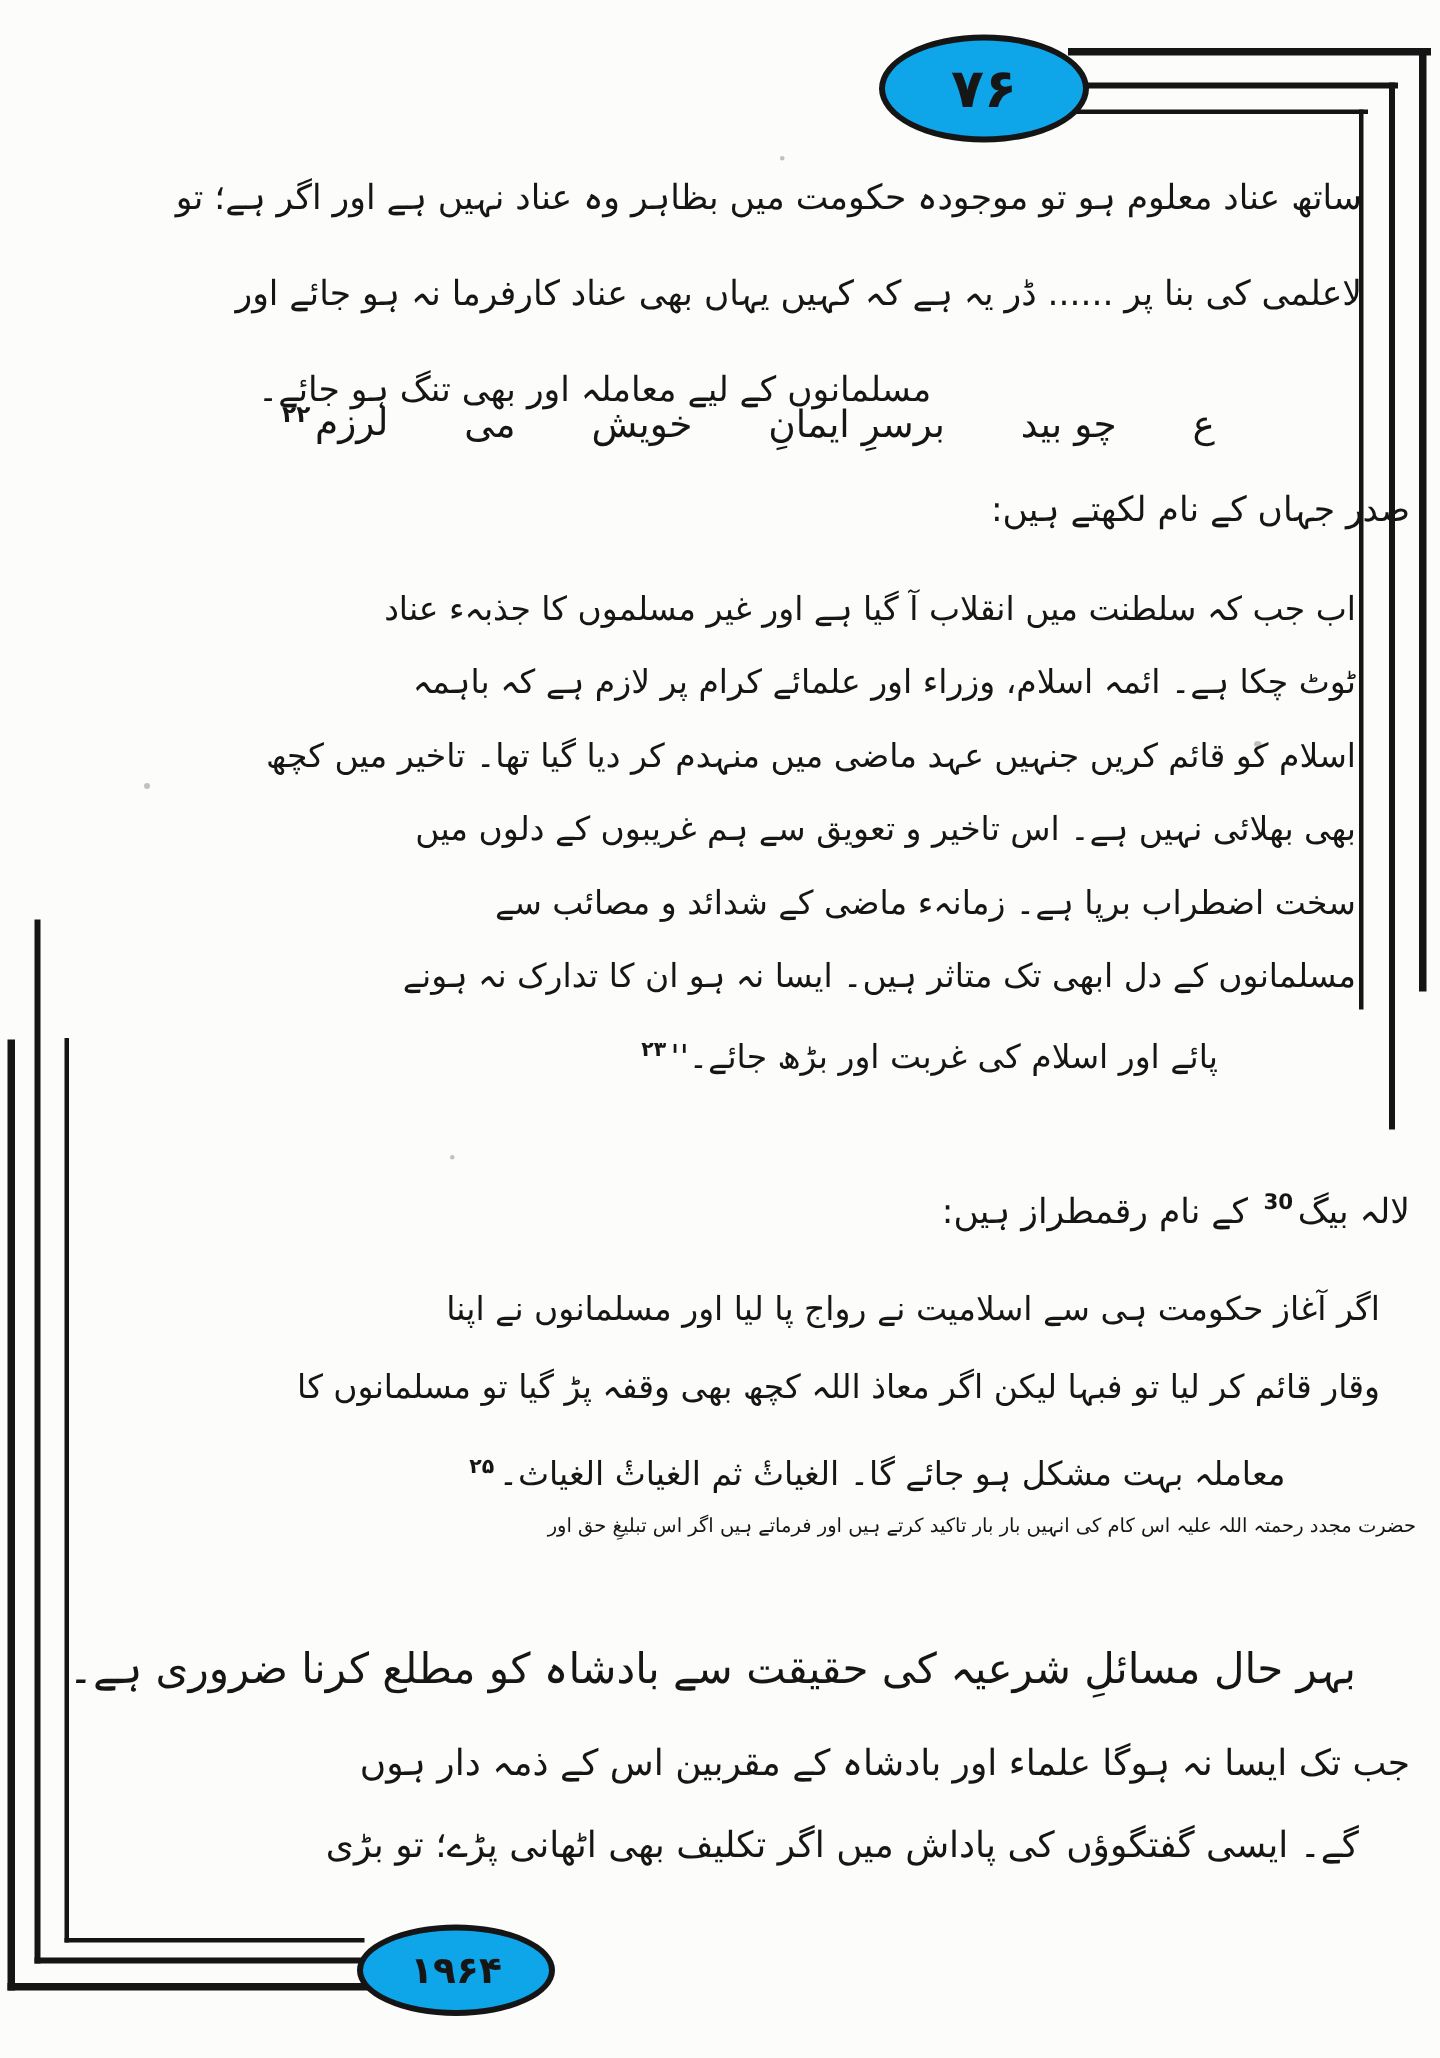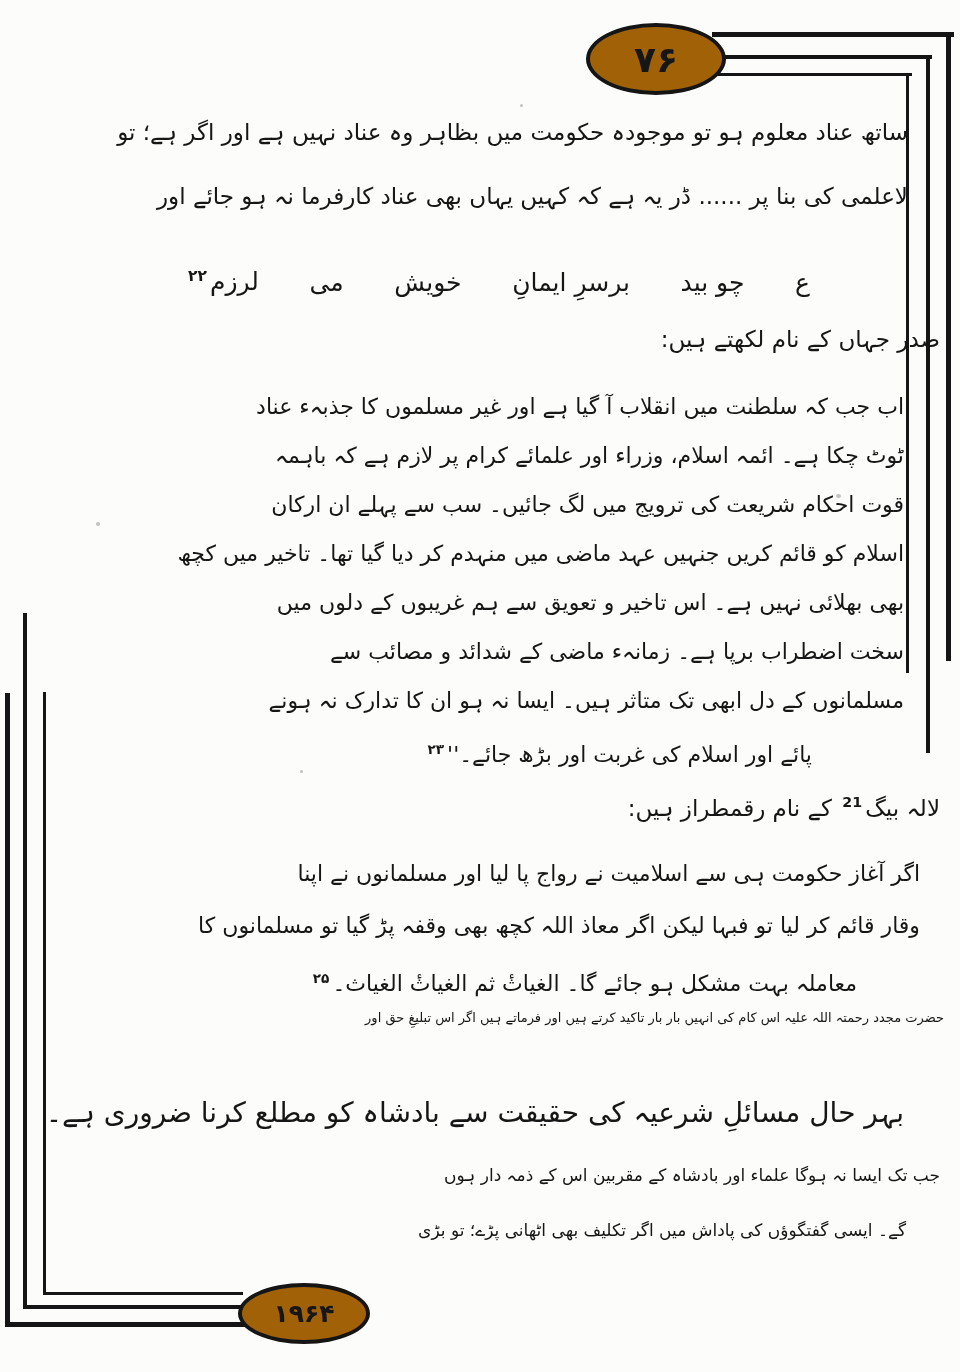--- a/index.html
+++ b/index.html
@@ -27,21 +27,21 @@
   .fr-bot-outer-v   { left:5px;  top:693px;  width:5px;  height:634px; }
   .fr-bot-outer-h   { left:5px;  top:1322px; width:250px; height:5px; }
   .fr-bot-mid-v     { left:23px; top:613px;  width:4px;  height:696px; }
   .fr-bot-mid-h     { left:23px; top:1305px; width:228px; height:4px; }
   .fr-bot-inner-v   { left:43px; top:692px;  width:3px;  height:603px; }
   .fr-bot-inner-h   { left:43px; top:1292px; width:200px; height:3px; }
 
   
   .oval{
     position:absolute;
-    background:#a16207;
+    background:#0ea5e9;
     border:4px solid #151515;
     border-radius:50%;
     display:flex; align-items:center; justify-content:center;
     z-index:3;
     font-weight:bold;
   }
   .oval-top{ left:586px; top:23px; width:140px; height:72px; font-size:36px; letter-spacing:4px; }
   .oval-bottom{ left:238px; top:1283px; width:132px; height:61px; font-size:25px; letter-spacing:2px; }
 
   
@@ -62,21 +62,21 @@
 
   .h-lala    { top:794px; right:20px; font-size:23px; }
 
   .q-lala    { top:848px; right:40px; left:130px; font-size:22px; line-height:52px; }
   .q-lala .q2-last{ margin-right:63px; }
 
   .p-mujaddid{ top:990px; right:16px; left:42px; font-size:13px; line-height:55px; }
 
   .l-badshah { top:1096px; right:56px; font-size:28px; }
 
-  .p-closing { top:1148px; right:20px; left:108px; font-size:17px; line-height:55px; }
+  .p-closing { top:1148px; right:20px; left:108px; font-size:24px; line-height:55px; }
   .p-closing .inset{ margin-right:34px; }
 
   
   .speck{ position:absolute; width:4px; height:4px; border-radius:50%; background:#9a9a94; opacity:.6; }
   .sp1{ left:96px;  top:522px; }
   .sp2{ left:520px; top:104px; width:3px; height:3px; }
   .sp3{ left:836px; top:494px; width:5px; height:4px; }
   .sp4{ left:300px; top:770px; width:3px; height:3px; }
 </style>
 </head>
@@ -106,48 +106,48 @@
     <span>۷۶</span>
   </div>
 
   <div class="oval oval-bottom">
     <span>۱۹۶۴</span>
   </div>
 
   <div class="tx p-intro">
     <div class="line">ساتھ عناد معلوم ہو تو موجودہ حکومت میں بظاہر وہ عناد نہیں ہے اور اگر ہے؛ تو</div>
     <div class="line">لاعلمی کی بنا پر ...... ڈر یہ ہے کہ کہیں یہاں بھی عناد کارفرما نہ ہو جائے اور</div>
+    <div class="line flush-left">مسلمانوں کے لیے معاملہ اور بھی تنگ ہو جائے۔</div>
   </div>
 
   <div class="tx verse">
     <span>ع</span>
     <span>چو بید</span>
     <span>برسرِ ایمانِ</span>
     <span>خویش</span>
     <span>می</span>
     <span><span>لرزم</span><sup>۲۲</sup></span>
   </div>
 
   <div class="tx h-sadr">
     <span class="line">صدر جہاں کے نام لکھتے ہیں:</span>
   </div>
 
   <div class="tx q-sadr">
     <div class="line">اب جب کہ سلطنت میں انقلاب آ گیا ہے اور غیر مسلموں کا جذبہء عناد</div>
     <div class="line">ٹوٹ چکا ہے۔ ائمہ اسلام، وزراء اور علمائے کرام پر لازم ہے کہ باہمہ</div>
-    <div class="line">قوت احکام شریعت کی ترویج میں لگ جائیں۔ سب سے پہلے ان ارکان</div>
     <div class="line">اسلام کو قائم کریں جنہیں عہد ماضی میں منہدم کر دیا گیا تھا۔ تاخیر میں کچھ</div>
     <div class="line">بھی بھلائی نہیں ہے۔ اس تاخیر و تعویق سے ہم غریبوں کے دلوں میں</div>
     <div class="line">سخت اضطراب برپا ہے۔ زمانہء ماضی کے شدائد و مصائب سے</div>
     <div class="line">مسلمانوں کے دل ابھی تک متاثر ہیں۔ ایسا نہ ہو ان کا تدارک نہ ہونے</div>
     <div class="line q1-last"><span>پائے اور اسلام کی غربت اور بڑھ جائے۔''</span><sup>۲۳</sup></div>
   </div>
 
   <div class="tx h-lala">
-    <span class="line"><span>لالہ بیگ</span><sup>21</sup> <span>کے نام رقمطراز ہیں:</span></span>
+    <span class="line"><span>لالہ بیگ</span><sup>30</sup> <span>کے نام رقمطراز ہیں:</span></span>
   </div>
 
   <div class="tx q-lala">
     <div class="line">اگر آغاز حکومت ہی سے اسلامیت نے رواج پا لیا اور مسلمانوں نے اپنا</div>
     <div class="line">وقار قائم کر لیا تو فبہا لیکن اگر معاذ اللہ کچھ بھی وقفہ پڑ گیا تو مسلمانوں کا</div>
     <div class="line q2-last"><span>معاملہ بہت مشکل ہو جائے گا۔ الغیاثٔ ثم الغیاثٔ الغیاث۔</span><sup>۲۵</sup></div>
   </div>
 
   <div class="tx p-mujaddid">
     <div class="line">حضرت مجدد رحمتہ اللہ علیہ اس کام کی انہیں بار بار تاکید کرتے ہیں اور فرماتے ہیں اگر اس تبلیغِ حق اور</div>

